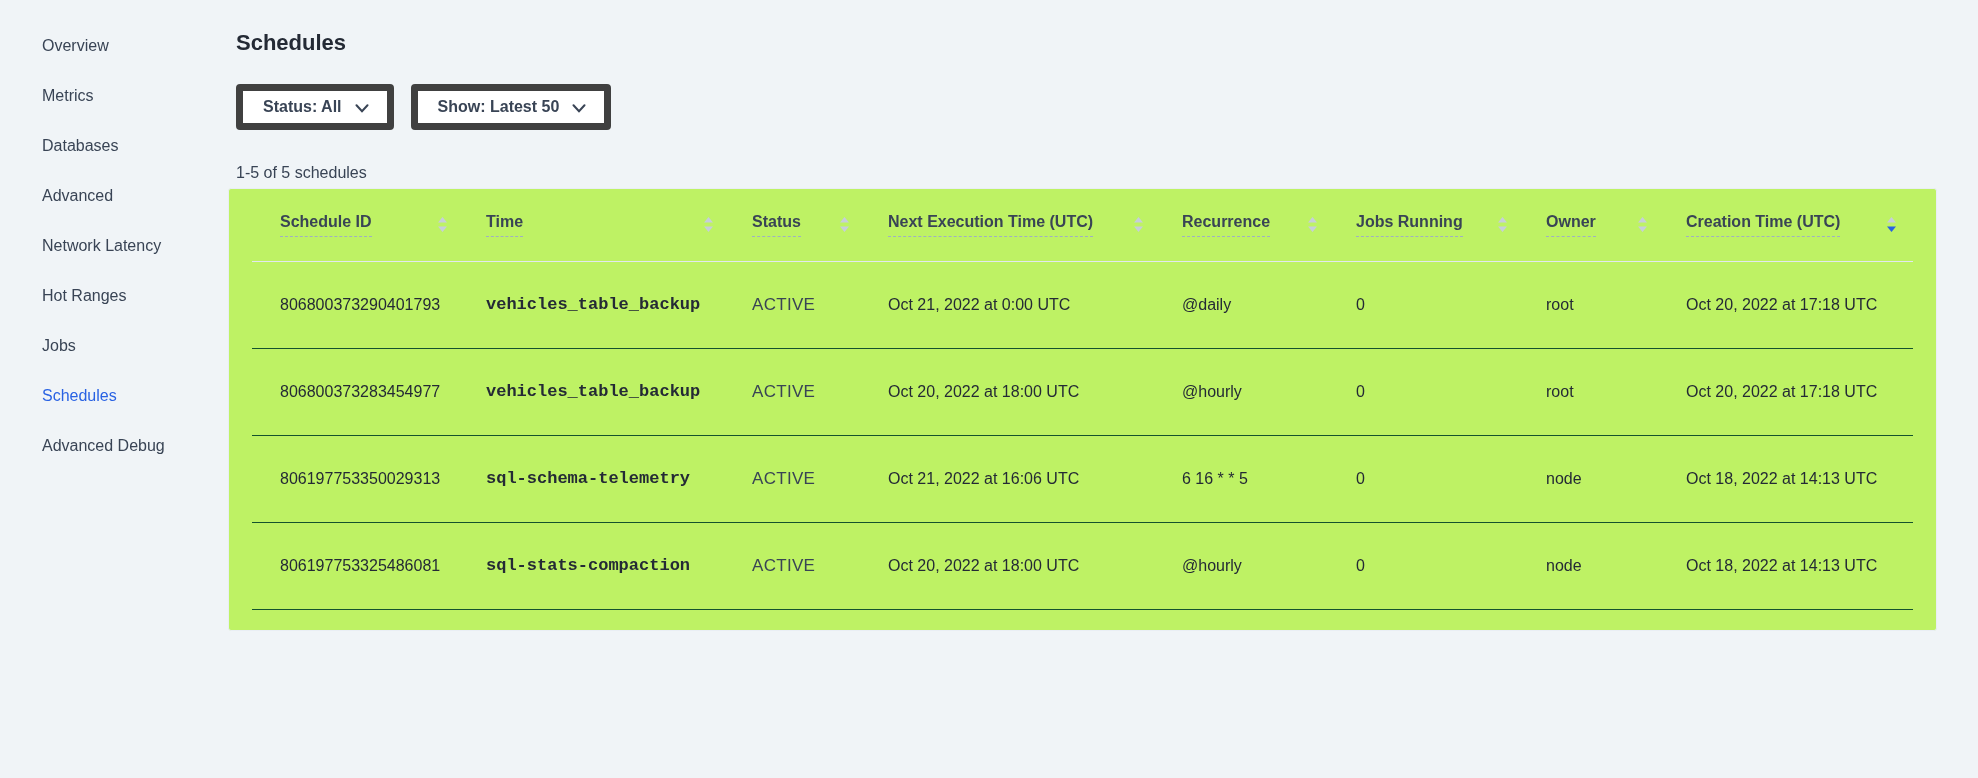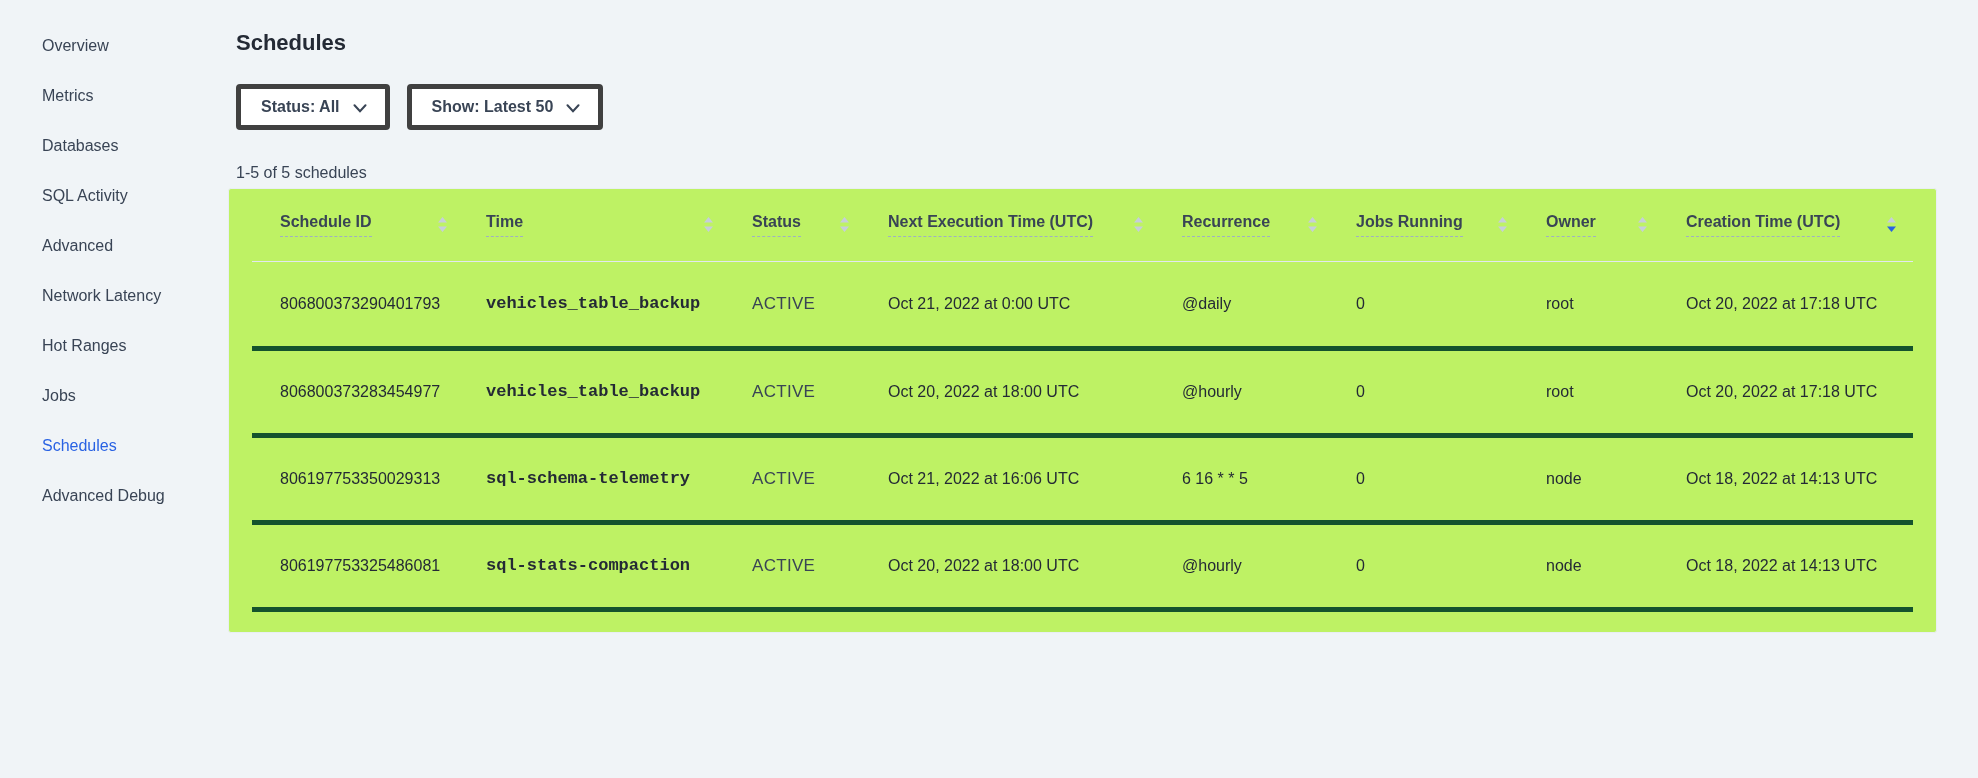--- a/index.html
+++ b/index.html
@@ -48,21 +48,21 @@
     display: flex;
     gap: 17px;
   }
   .dropdown-btn {
     display: inline-flex;
     align-items: center;
     gap: 13px;
     height: 46px;
     padding: 0 18px 0 20px;
     background: #ffffff;
-    border: 5px solid #404040;
+    border: 7px solid #404040;
     border-radius: 4px;
     font-family: inherit;
     font-size: 16px;
     font-weight: 700;
     color: #394455;
     cursor: pointer;
   }
   .chevron-down svg { display: block; margin-top: 2px; }
 
   .results-count {
@@ -109,21 +109,21 @@
     padding-bottom: 5px;
     white-space: nowrap;
   }
   .sort-icon { display: inline-flex; flex: none; margin-left: 8px; }
   .sort-icon .tri { fill: #c6cedb; }
   th.sorted .sort-icon .sort-down { fill: #2962e3; }
 
   tbody td {
     height: 87px;
     vertical-align: middle;
-    border-bottom: 5px solid #14532d;
+    border-bottom: 1px solid #14532d;
     font-size: 16px;
     color: #242a35;
     white-space: nowrap;
     overflow: hidden;
   }
   tbody td:nth-child(2) {
     font-family: "Liberation Mono", "DejaVu Sans Mono", monospace;
     font-weight: 700;
     font-size: 17px;
   }
@@ -138,23 +138,20 @@
 
 <nav class="sidebar">
     <div class="nav-item">
     <span class="nav-label">Overview</span>
   </div>
     <div class="nav-item">
     <span class="nav-label">Metrics</span>
   </div>
     <div class="nav-item">
     <span class="nav-label">Databases</span>
-  </div>
-    <div class="nav-item">
-    <span class="nav-label">SQL Activity</span>
   </div>
     <div class="nav-item">
     <span class="nav-label">Advanced</span>
   </div>
     <div class="nav-item">
     <span class="nav-label">Network Latency</span>
   </div>
     <div class="nav-item">
     <span class="nav-label">Hot Ranges</span>
   </div>

